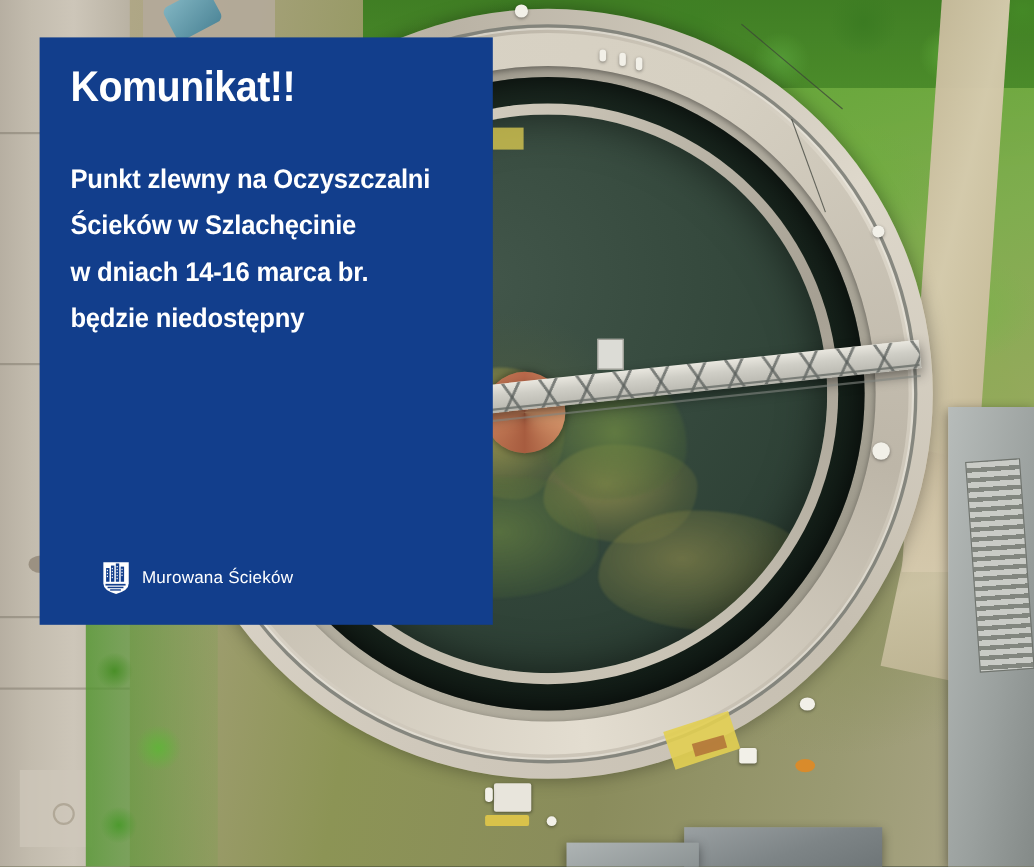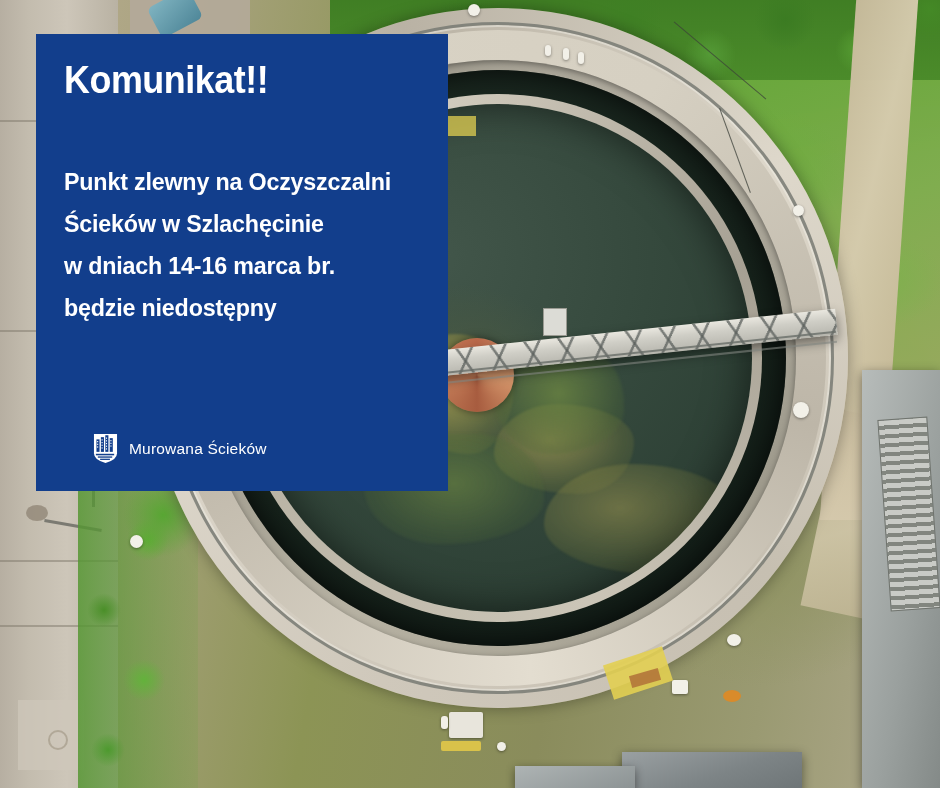--- a/index.html
+++ b/index.html
@@ -190,38 +190,38 @@
     position:absolute;
     background: repeating-linear-gradient(180deg,#c9cbc6 0 5px, #82867f 5px 9px);
     border:1px solid #6f736d;
     transform: rotate(-4deg);
   }
   .lamp-post { position:absolute; background:#7b7a72; }
 
   
   .panel {
     position:absolute;
-    left:36px; top:34px; width:412px; height:457px;
+    left:36px; top:34px; width:412px; height:534px;
     background:#123E8C;
     box-sizing:border-box;
     padding:26px 16px 0 28px;
   }
   .panel-title {
     color:#ffffff;
     font-size:39px;
     font-weight:bold;
     letter-spacing:-0.5px;
     line-height:1.05;
     margin:0 0 0 0;
     font-family:"Liberation Sans", sans-serif;
     transform: scaleX(.92);
     transform-origin: left center;
   }
   .panel-body {
-    margin-top:60px;
+    margin-top:42px;
   }
   .panel-line {
     color:#ffffff;
     font-size:24.5px;
     font-weight:bold;
     line-height:42px;
     letter-spacing:-0.2px;
     white-space:nowrap;
     font-family:"Liberation Sans", sans-serif;
     transform: scaleX(.95);

